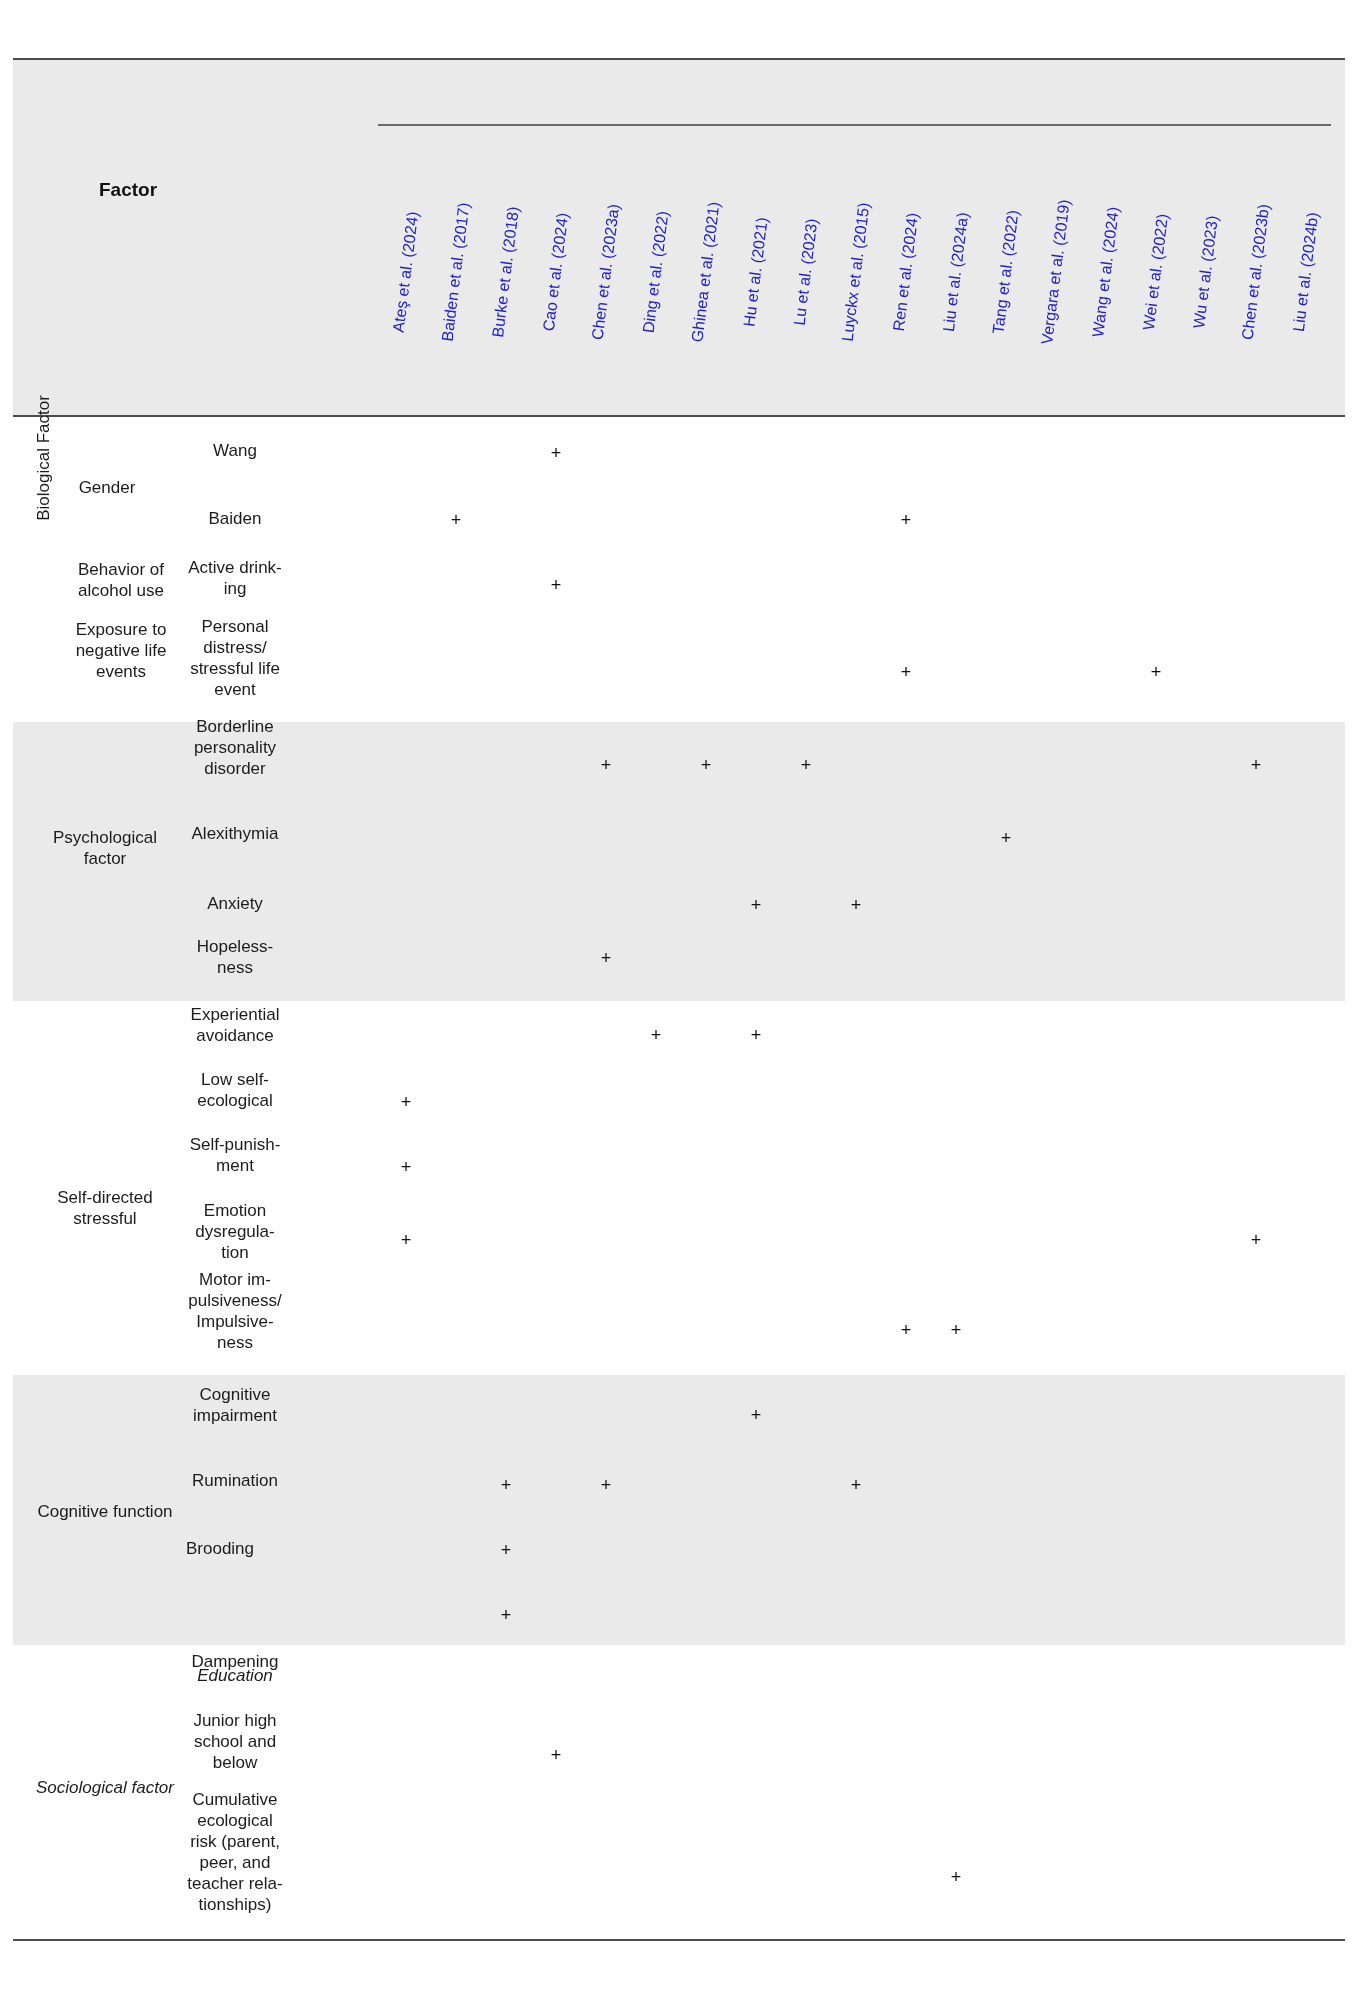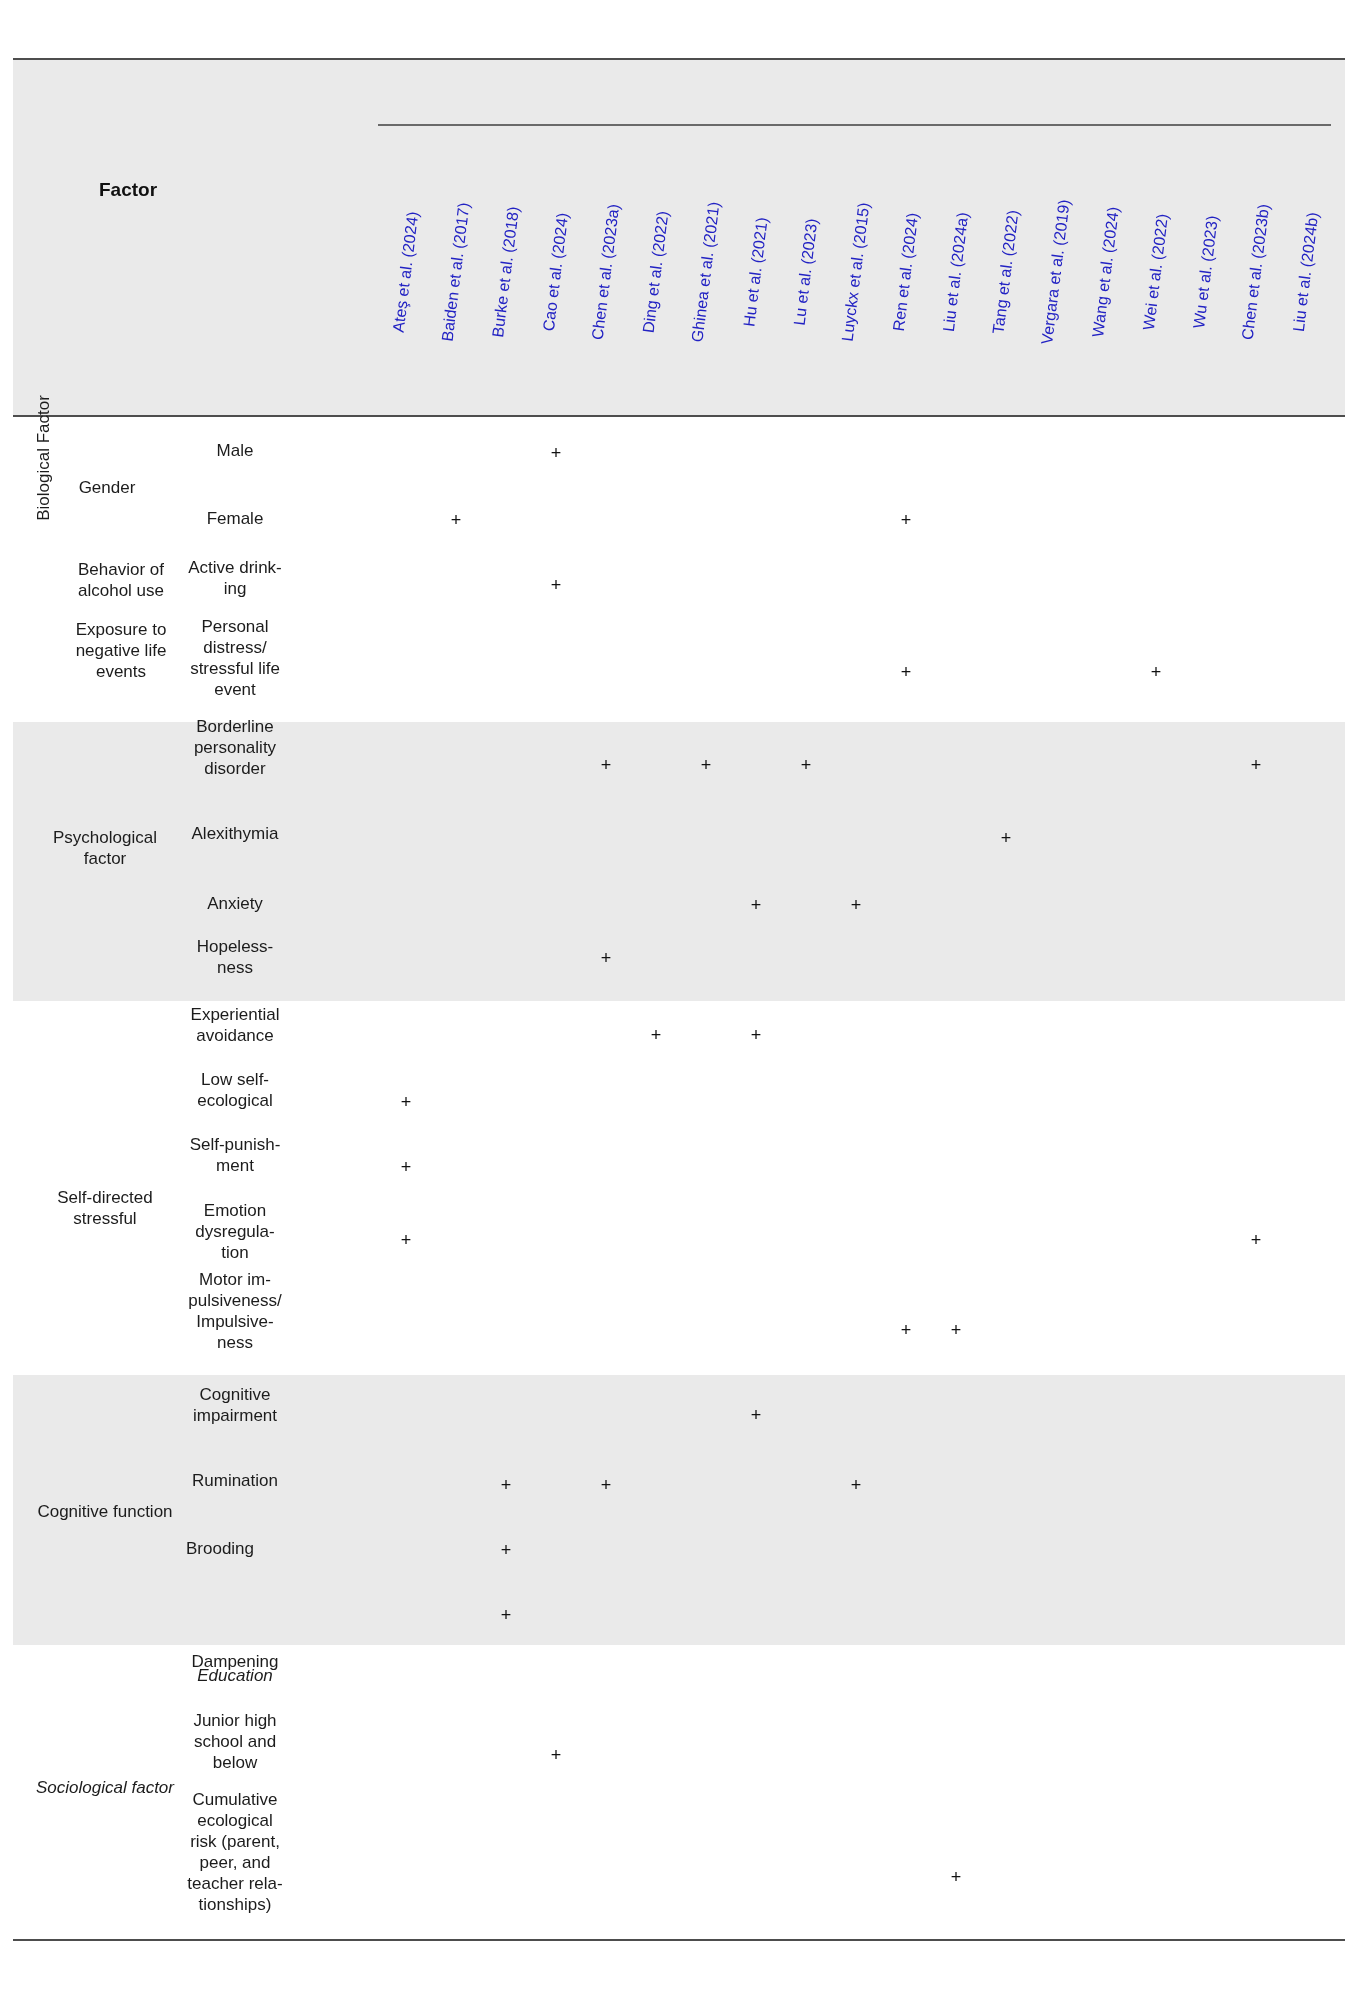--- a/index.html
+++ b/index.html
@@ -94,23 +94,23 @@
           </div>
           <div class="authcell" style="left: 1268px;">
             <span>Liu et al. (2024b)</span>
           </div>
         </div>
     </div>
     <div id="bands">
         <div class="band" style="top: 359px; height: 305px;"></div>
         <div class="cat-label rot" style="left: 30px; top: 400px;">Biological Factor</div>
         <div class="sub-label" style="left: 29px; width: 130px; top: 418.5px;">Gender</div>
-        <div class="item-label" style="left: 147px; width: 150px; top: 381.5px;">Male</div>
+        <div class="item-label" style="left: 147px; width: 150px; top: 381.5px;">Wang</div>
         <div class="mark" style="left: 543px; top: 395px;">+</div>
-        <div class="item-label" style="left: 147px; width: 150px; top: 449.5px;">Female</div>
+        <div class="item-label" style="left: 147px; width: 150px; top: 449.5px;">Baiden</div>
         <div class="mark" style="left: 443px; top: 462px;">+</div>
         <div class="mark" style="left: 893px; top: 462px;">+</div>
         <div class="sub-label" style="left: 43px; width: 130px; top: 501px;">Behavior of
 alcohol use</div>
         <div class="item-label" style="left: 147px; width: 150px; top: 499px;">Active drink-
 ing</div>
         <div class="mark" style="left: 543px; top: 527px;">+</div>
         <div class="sub-label" style="left: 43px; width: 130px; top: 560.5px;">Exposure to
 negative life
 events</div>

